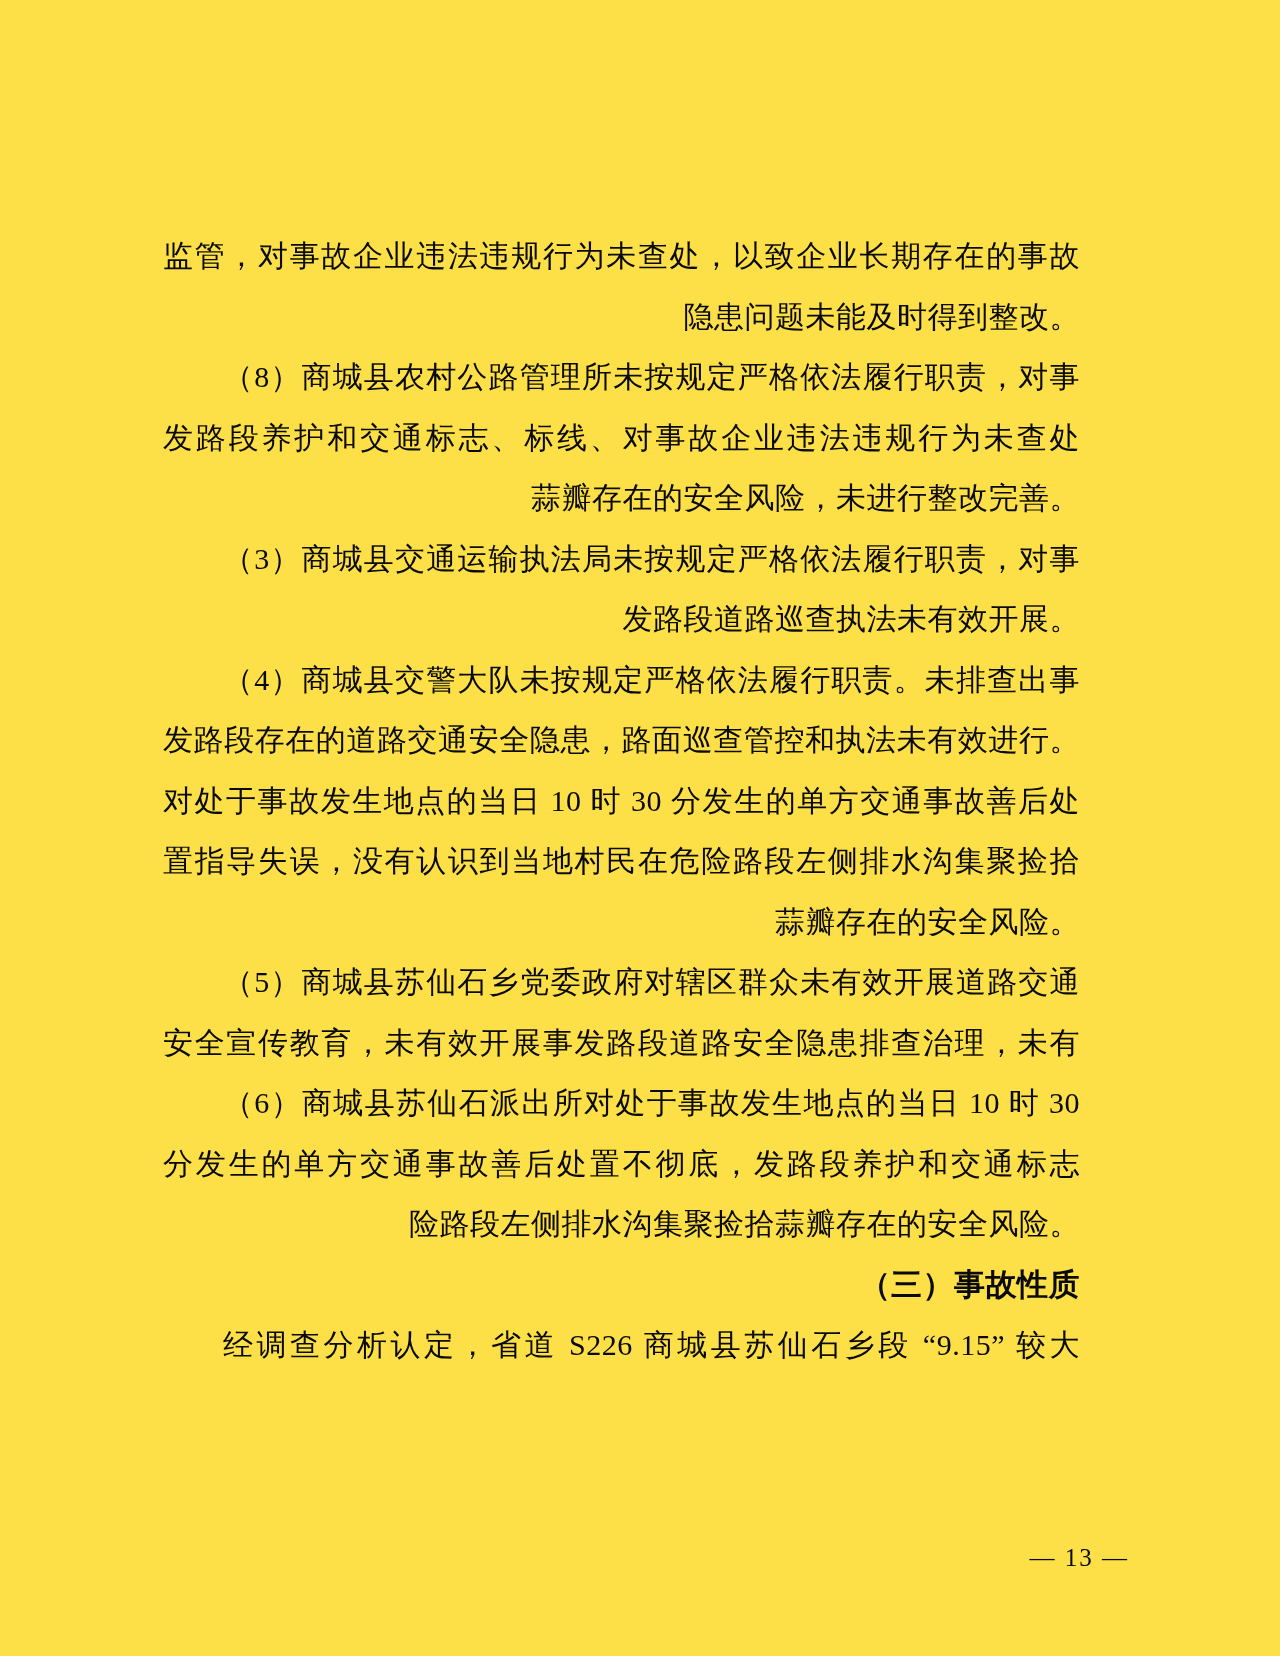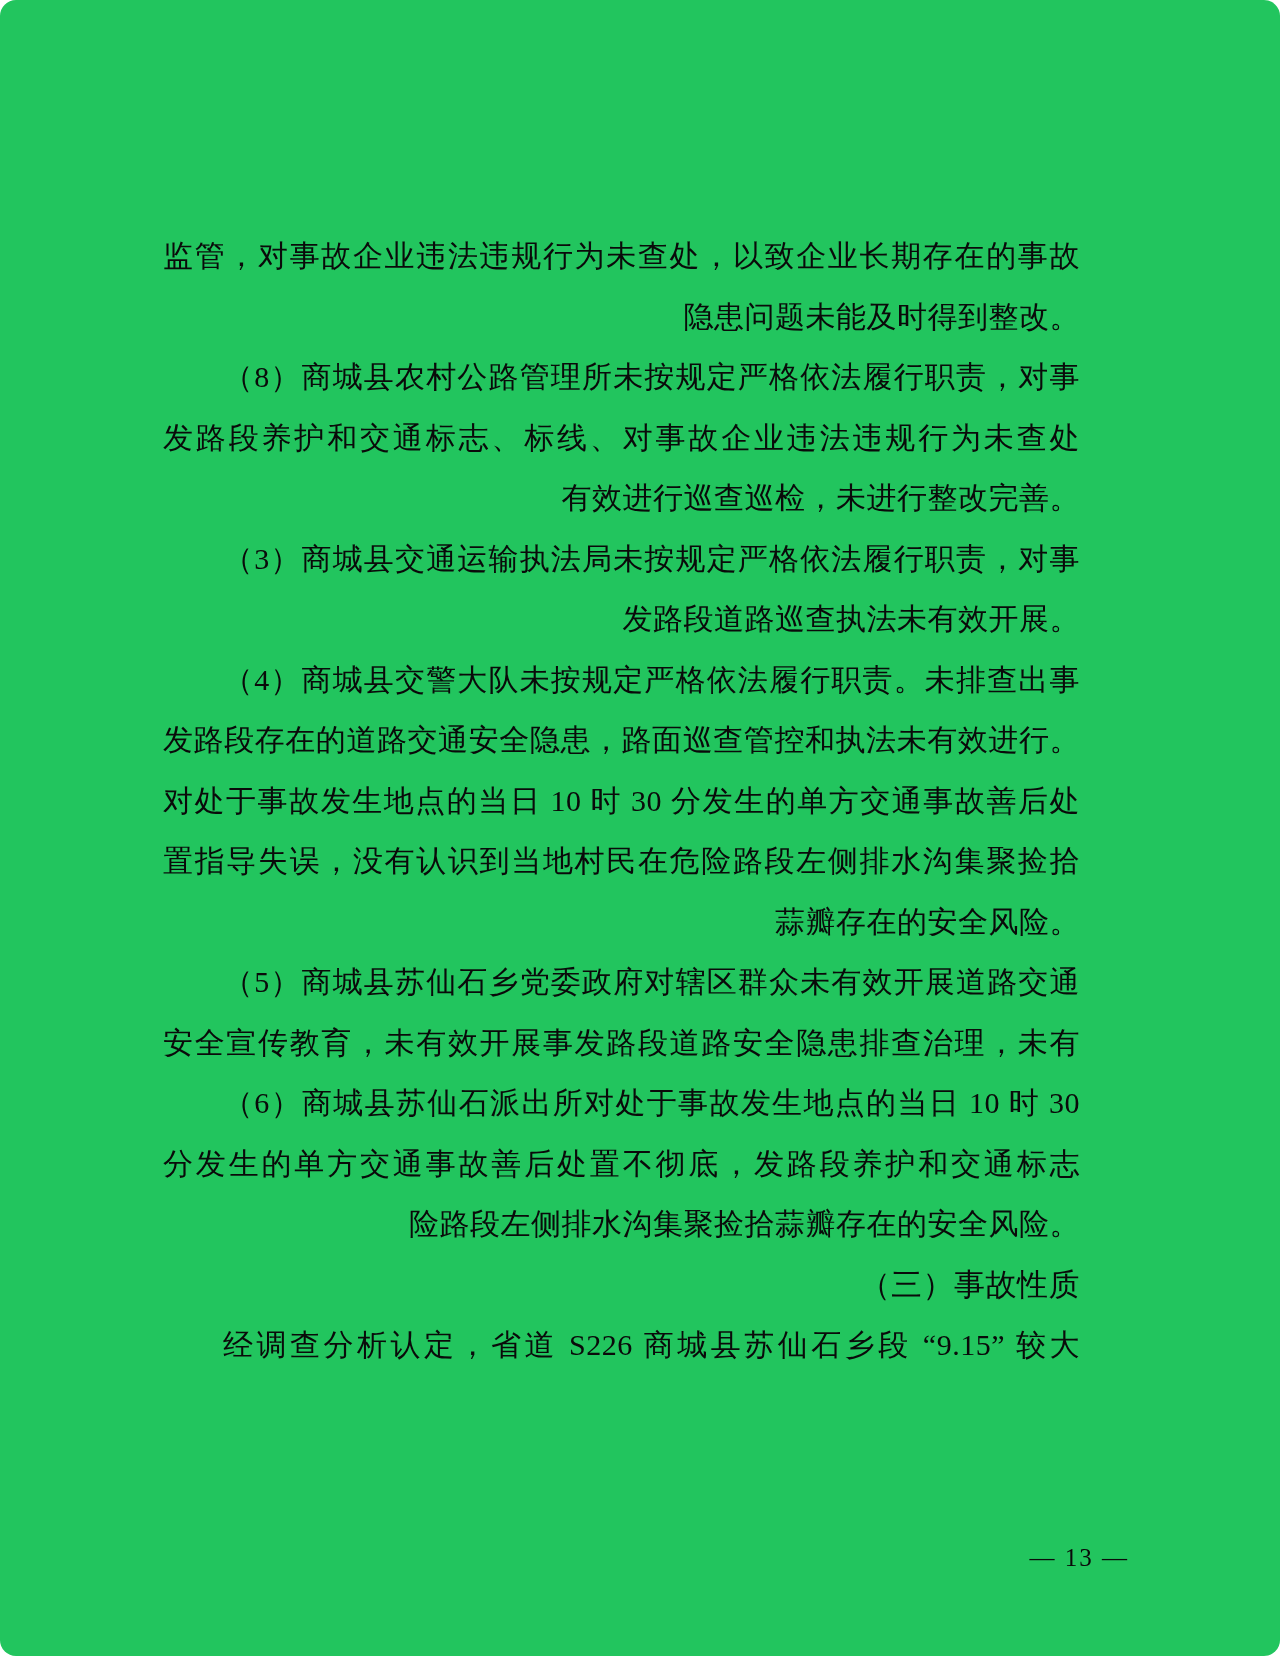--- a/index.html
+++ b/index.html
@@ -4,25 +4,24 @@
 <style>
   html, body {
     margin: 0;
     padding: 0;
     background: #ffffff;
   }
   .page {
     position: relative;
     width: 1280px;
     height: 1656px;
-    background: #22c55e;
+    background: #fde047;
     overflow: hidden;
     font-family: "Liberation Serif", "DejaVu Serif", serif;
     color: #0a0a0a;
-    border-radius: 16px;
   }
   .text-block {
     position: absolute;
     left: 163px;
     top: 226px;
     width: 917px;
   }
   .line {
     height: 60.5px;
     line-height: 60.5px;
@@ -33,21 +32,21 @@
   }
   .line.fill {
     text-align: justify;
     text-align-last: justify;
     -moz-text-align-last: justify;
   }
   .line.indent {
     text-indent: 60px;
   }
   .line.bold {
-    font-weight: normal;
+    font-weight: bold;
     font-size: 31px;
   }
   .page-number {
     position: absolute;
     top: 1541px;
     right: 151px;
     font-size: 25px;
     line-height: 34px;
     letter-spacing: 2px;
     color: #0a0a0a;
@@ -55,21 +54,21 @@
 </style>
 </head>
 <body>
 
 <div class="page">
   <div class="text-block">
       <div class="line fill">监管，对事故企业违法违规行为未查处，以致企业长期存在的事故</div>
       <div class="line">隐患问题未能及时得到整改。</div>
       <div class="line fill indent">（8）商城县农村公路管理所未按规定严格依法履行职责，对事</div>
       <div class="line fill">发路段养护和交通标志、标线、对事故企业违法违规行为未查处</div>
-      <div class="line">有效进行巡查巡检，未进行整改完善。</div>
+      <div class="line">蒜瓣存在的安全风险，未进行整改完善。</div>
       <div class="line fill indent">（3）商城县交通运输执法局未按规定严格依法履行职责，对事</div>
       <div class="line">发路段道路巡查执法未有效开展。</div>
       <div class="line fill indent">（4）商城县交警大队未按规定严格依法履行职责。未排查出事</div>
       <div class="line fill">发路段存在的道路交通安全隐患，路面巡查管控和执法未有效进行。</div>
       <div class="line fill">对处于事故发生地点的当日 10 时 30 分发生的单方交通事故善后处</div>
       <div class="line fill">置指导失误，没有认识到当地村民在危险路段左侧排水沟集聚捡拾</div>
       <div class="line">蒜瓣存在的安全风险。</div>
       <div class="line fill indent">（5）商城县苏仙石乡党委政府对辖区群众未有效开展道路交通</div>
       <div class="line fill">安全宣传教育，未有效开展事发路段道路安全隐患排查治理，未有</div>
       <div class="line fill indent">（6）商城县苏仙石派出所对处于事故发生地点的当日 10 时 30</div>

